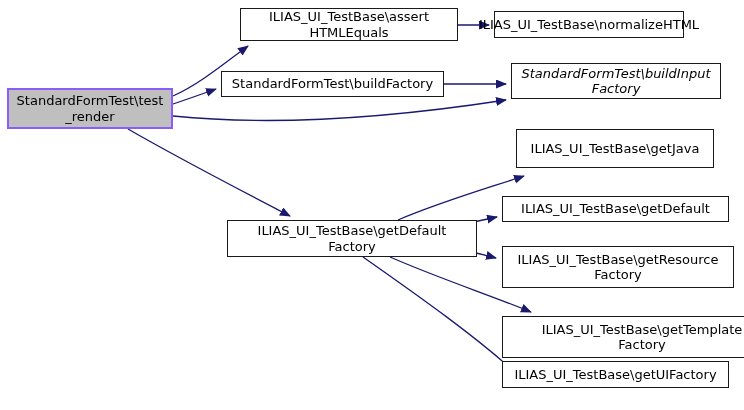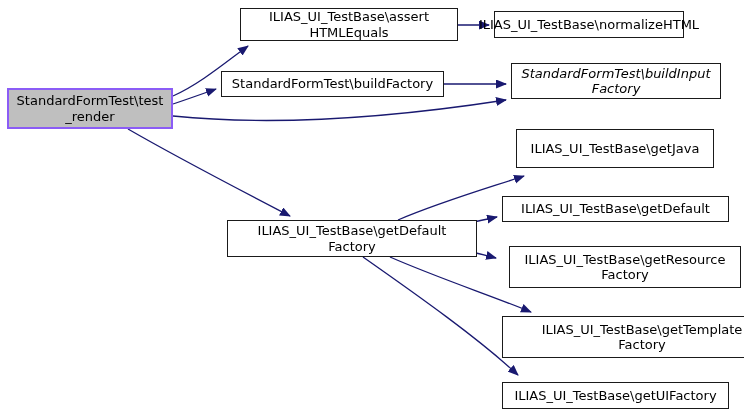--- a/index.html
+++ b/index.html
@@ -100,27 +100,27 @@
   </div>
 
   <div class="node" style="left:516px; top:129px; width:198px; height:39px;">
     <span class="ln">ILIAS_UI_TestBase\getJava</span>
   </div>
 
   <div class="node" style="left:502px; top:196px; width:227px; height:26px;">
     <span class="ln">ILIAS_UI_TestBase\getDefault</span>
   </div>
 
-  <div class="node" style="left:502px; top:246px; width:232px; height:42px;margin-left:7px;">
+  <div class="node" style="left:502px; top:246px; width:232px; height:42px;">
     <span class="ln">ILIAS_UI_TestBase\getResource</span>
     <span class="ln">Factory</span>
   </div>
 
   <div class="node" style="left:502px; top:316px; width:280px; height:42px;">
     <span class="ln">ILIAS_UI_TestBase\getTemplate</span>
     <span class="ln">Factory</span>
   </div>
 
-  <div class="node" style="left:502px; top:382px; width:227px; height:27px;">
+  <div class="node" style="left:502px; top:361px; width:227px; height:27px;">
     <span class="ln">ILIAS_UI_TestBase\getUIFactory</span>
   </div>
 
 </div>
 
 </body></html>

